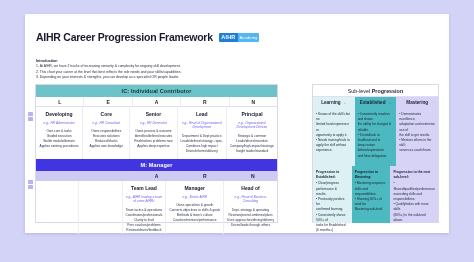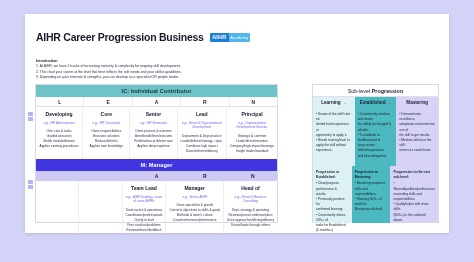--- a/index.html
+++ b/index.html
@@ -135,21 +135,21 @@
   #marker-ic { top: 98px; }
   #marker-mg { top: 166px; }
 </style>
 </head>
 <body>
 
 <div id="outer-frame">
   <div id="card">
 
     <div id="doc-header">
-      <div id="doc-title">AIHR Career Progression Business</div>
+      <div id="doc-title">AIHR Career Progression Framework</div>
       <div id="brand-badge">
         <div class="b1">AIHR</div>
         <div class="b2">Academy</div>
       </div>
     </div>
 
     <div id="intro">
       <div id="intro-title">Introduction</div>
       <ol>
         <li>1. At AIHR, we have 2 tracks of increasing seniority &amp; complexity for ongoing skill development.</li>

